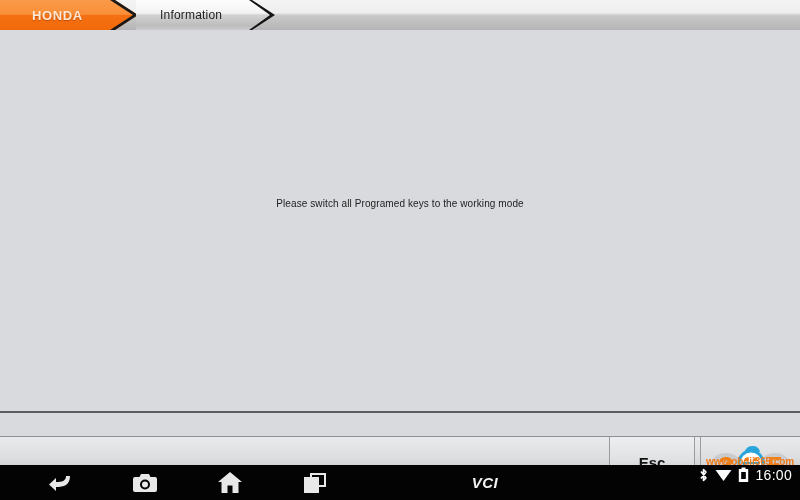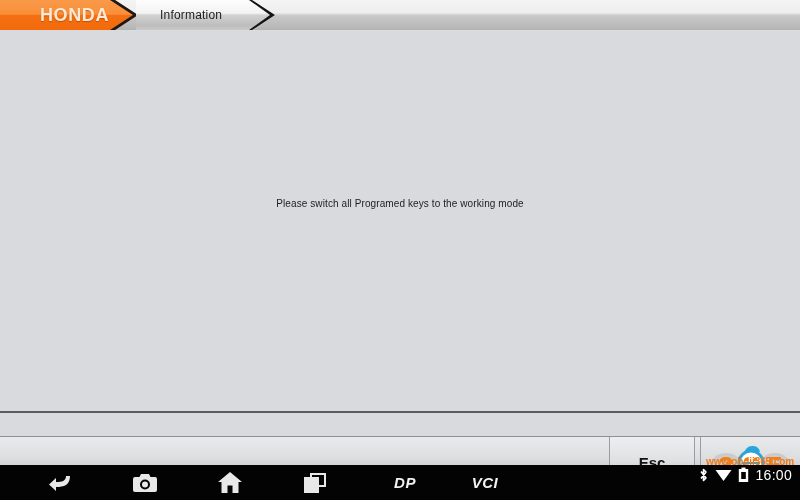--- a/index.html
+++ b/index.html
@@ -30,25 +30,25 @@
     position: absolute;
     top: 0;
     height: 30px;
     display: flex;
     align-items: center;
     box-sizing: border-box;
   }
   .tab-vehicle {
     left: 0;
     width: 138px;
-    padding-left: 40px;
+    padding-left: 32px;
     background: linear-gradient(to bottom, #fa9a4a 0%, #f98f38 48%, #f47012 50%, #f26a0b 100%);
     clip-path: polygon(0 0, 115px 0, 138px 15px, 115px 30px, 0 30px);
     color: #ffe9d4;
-    font-size: 18px;
+    font-size: 13px;
     font-weight: bold;
     letter-spacing: 0.6px;
     text-shadow: 0 1px 1px rgba(140,50,0,.5);
   }
   .tab-vehicle-edge {
     position: absolute;
     left: 110px; top: 0;
     width: 32px; height: 30px;
     background: #1a1a1a;
     clip-path: polygon(5px 0, 28px 15px, 5px 30px, 0 30px, 23px 15px, 0 0);
@@ -257,23 +257,20 @@
     <div class="nav-item" style="left:285px;width:60px;">
       <span>
         <svg width="22" height="20" viewBox="0 0 22 20">
           <rect x="6" y="0" width="16" height="14" fill="#e8e8e8"></rect>
           <rect x="8" y="2" width="12" height="10" fill="#030303"></rect>
           <rect x="0" y="4" width="15" height="16" fill="#e8e8e8"></rect>
         </svg>
       </span>
     </div>
 
-    <div class="nav-item" style="left:375px;width:60px;">
-      <span class="nav-text">DP</span>
-    </div>
 
     <div class="nav-item" style="left:455px;width:60px;">
       <span class="nav-text">VCI</span>
     </div>
 
     <div class="status">
       <span>
         <svg width="11" height="16" viewBox="0 0 11 16">
           <path d="M3 4.5 L8 11 L5.5 13.5 L5.5 2.5 L8 5 L3 11.5" stroke="#fff" stroke-width="1.6" fill="none" stroke-linejoin="round"></path>
         </svg>

